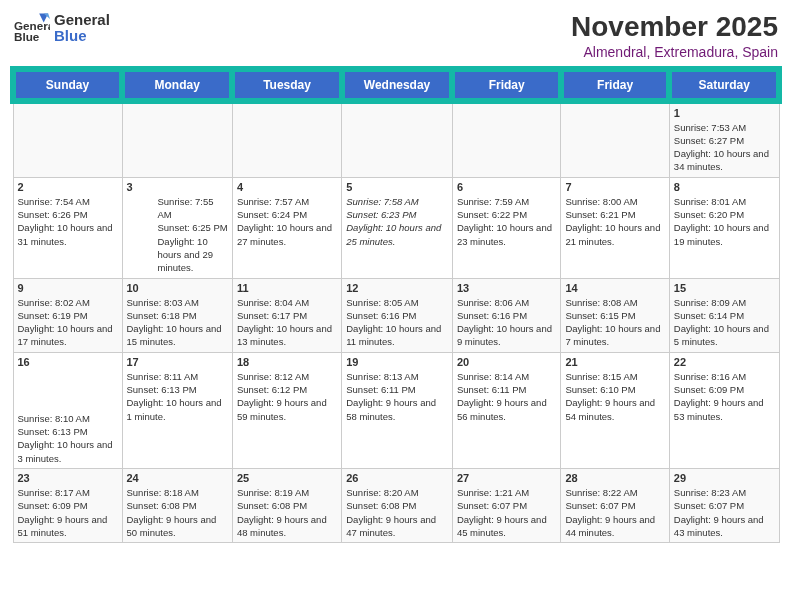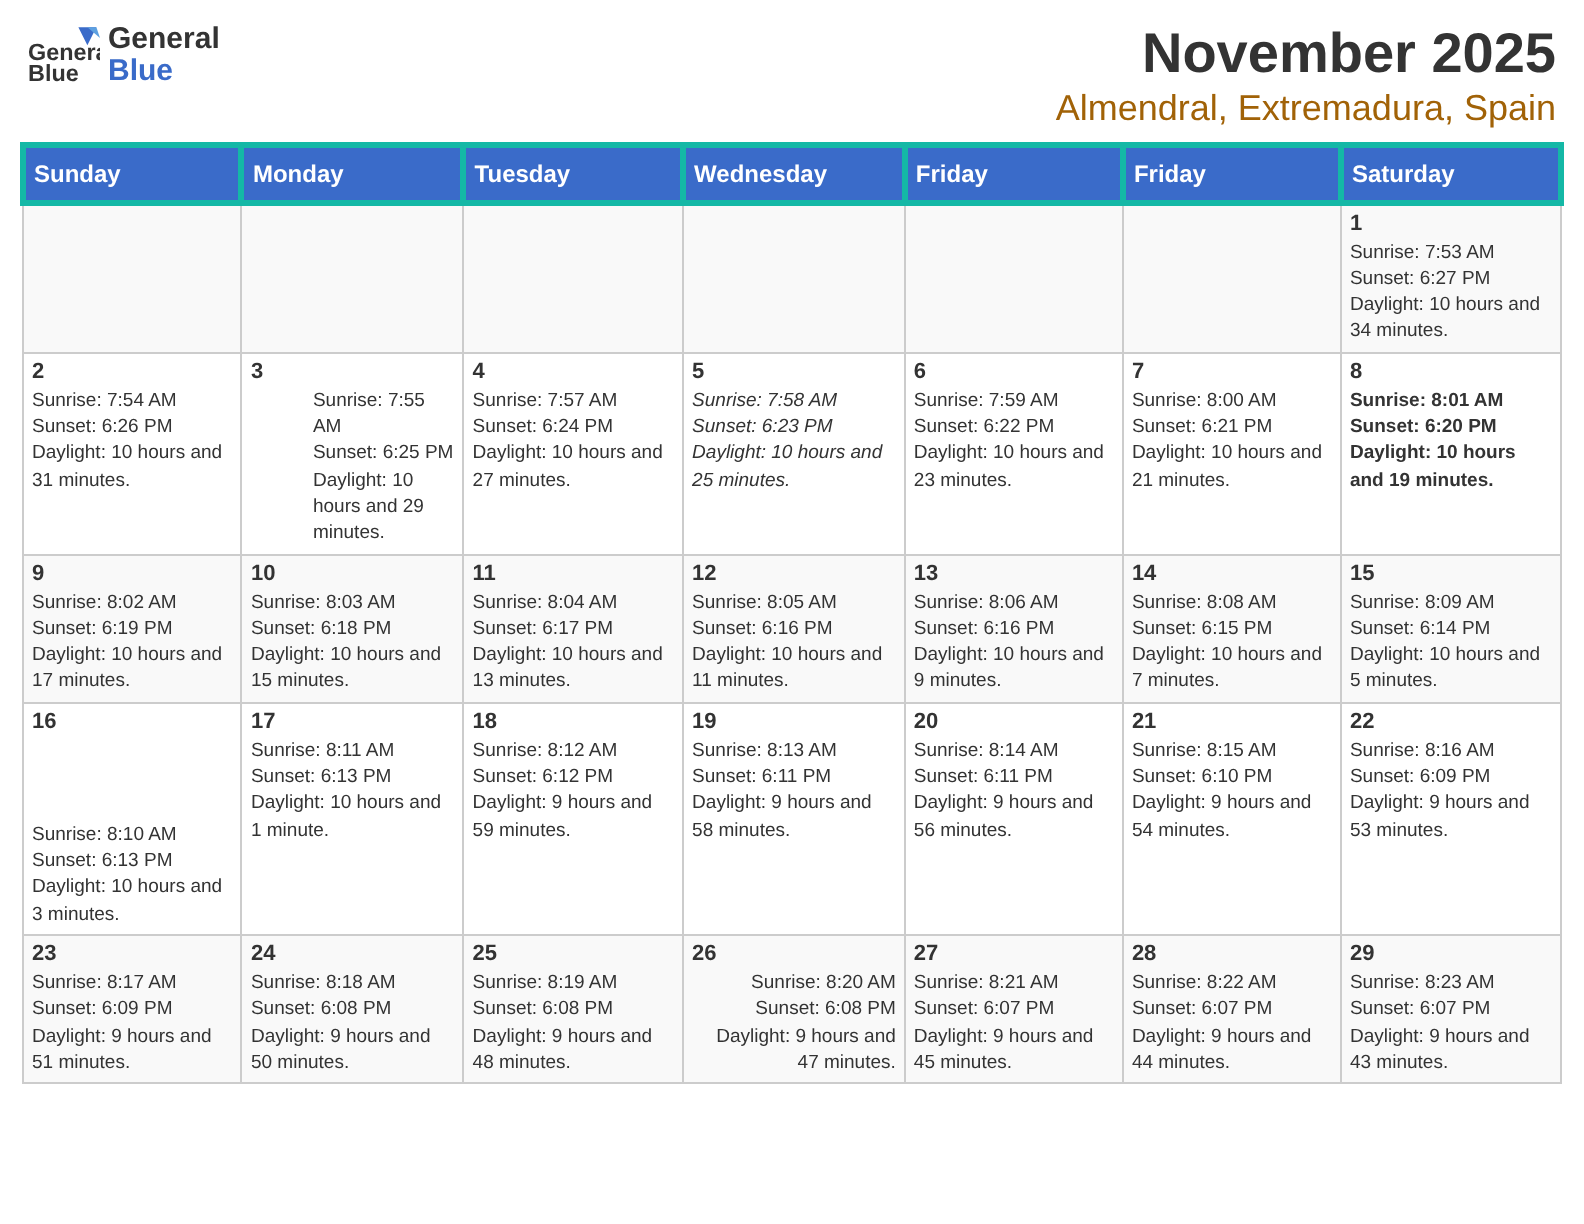--- a/index.html
+++ b/index.html
@@ -29,36 +29,36 @@
     .title-area {
       text-align: right;
     }
     .main-title {
       font-size: 28px;
       font-weight: bold;
       color: #333;
       line-height: 1.2;
     }
     .subtitle {
-      font-size: 18px;
-      color: #a16207;
+      font-size: 14px;
+      color: #701a75;
     }
     table {
       width: 100%;
       border-collapse: collapse;
       border: 1px solid #ccc;
     }
     thead tr th {
       background-color: #3a6bc9;
       color: #fff;
       font-size: 12px;
       font-weight: bold;
       padding: 6px 4px;
-      text-align: left;
-      border: 3px solid #14b8a6;
+      text-align: center;
+      border: 6px solid #14b8a6;
     }
     tbody tr td {
       border: 1px solid #ccc;
       vertical-align: top;
       padding: 3px 4px;
       font-size: 10px;
       color: #333;
       width: 113px;
       min-height: 70px;
       background: #fff;
@@ -165,21 +165,21 @@
 Daylight: 10 hours and 23 minutes.</div>
         </td>
         <td>
           <span class="day-num">7</span>
           <div class="day-info" style="white-space: pre-line;">Sunrise: 8:00 AM
 Sunset: 6:21 PM
 Daylight: 10 hours and 21 minutes.</div>
         </td>
         <td>
           <span class="day-num">8</span>
-          <div class="day-info" style="white-space: pre-line; font-weight: bold;">Sunrise: 8:01 AM
+          <div class="day-info" style="white-space: pre-line;">Sunrise: 8:01 AM
 Sunset: 6:20 PM
 Daylight: 10 hours and 19 minutes.</div>
         </td>
       </tr>
       <tr>
         <td>
           <span class="day-num">9</span>
           <div class="day-info" style="white-space: pre-line;">Sunrise: 8:02 AM
 Sunset: 6:19 PM
 Daylight: 10 hours and 17 minutes.</div>
@@ -279,27 +279,27 @@
 Daylight: 9 hours and 50 minutes.</div>
         </td>
         <td>
           <span class="day-num">25</span>
           <div class="day-info" style="white-space: pre-line;">Sunrise: 8:19 AM
 Sunset: 6:08 PM
 Daylight: 9 hours and 48 minutes.</div>
         </td>
         <td>
           <span class="day-num">26</span>
-          <div class="day-info" style="white-space: pre-line; text-align: right;">Sunrise: 8:20 AM
+          <div class="day-info" style="white-space: pre-line;">Sunrise: 8:20 AM
 Sunset: 6:08 PM
 Daylight: 9 hours and 47 minutes.</div>
         </td>
         <td>
           <span class="day-num">27</span>
-          <div class="day-info" style="white-space: pre-line;">Sunrise: 8:21 AM
+          <div class="day-info" style="white-space: pre-line;">Sunrise: 1:21 AM
 Sunset: 6:07 PM
 Daylight: 9 hours and 45 minutes.</div>
         </td>
         <td>
           <span class="day-num">28</span>
           <div class="day-info" style="white-space: pre-line;">Sunrise: 8:22 AM
 Sunset: 6:07 PM
 Daylight: 9 hours and 44 minutes.</div>
         </td>
         <td>

